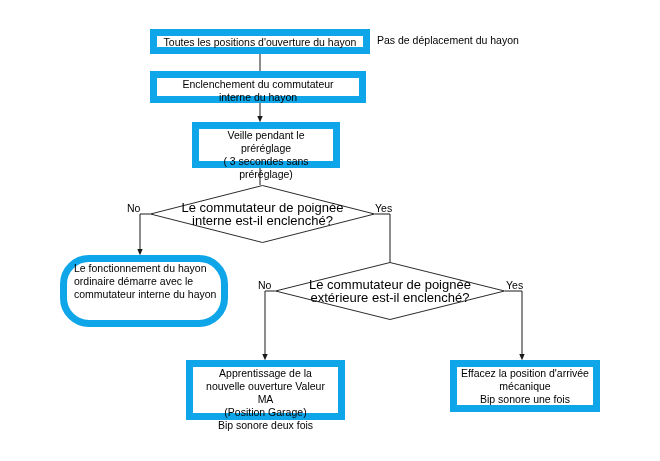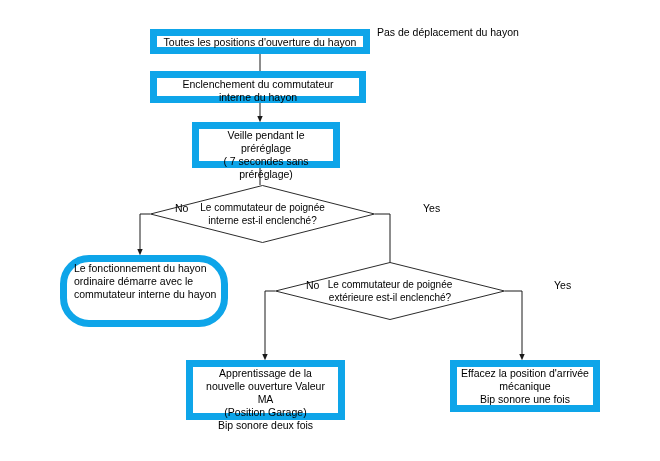--- a/index.html
+++ b/index.html
@@ -62,37 +62,36 @@
   .diamond-label {
     position: absolute;
     left: 0;
     top: 0;
     width: 100%;
     height: 100%;
     display: flex;
     align-items: center;
     justify-content: center;
     text-align: center;
-    font-size: 10px;
+    font-size: 13px;
     line-height: 13px;
     white-space: pre-line;
   }
   .free-text {
     position: absolute;
     font-size: 10.5px;
     line-height: 13px;
     white-space: pre-line;
     color: #000000;
   }
   .edge-label {
     position: absolute;
     font-size: 10.5px;
     line-height: 12px;
     color: #000000;
-    margin-left: 48px;
   }
 </style>
 </head>
 <body>
 
 <div id="canvas">
 
   <svg class="lines" viewBox="0 0 660 461" xmlns="http://www.w3.org/2000/svg">
     <defs>
       <marker id="arrow" markerWidth="8" markerHeight="8" refX="3.2" refY="3.2" orient="auto" markerUnits="strokeWidth">
@@ -127,34 +126,34 @@
       <line x1="275" y1="291" x2="265" y2="291" stroke="#1a1a1a" stroke-width="1"></line>
       <line x1="265" y1="291" x2="265" y2="357" stroke="#1a1a1a" stroke-width="1" marker-end="url(#arrow)"></line>
     </g>
 
     <g>
       <line x1="505" y1="291" x2="522" y2="291" stroke="#1a1a1a" stroke-width="1"></line>
       <line x1="522" y1="291" x2="522" y2="357" stroke="#1a1a1a" stroke-width="1" marker-end="url(#arrow)"></line>
     </g>
   </svg>
 
-  <div class="free-text" style="left:377px; top:26px;">Pas de déplacement du hayon</div>
+  <div class="free-text" style="left:377px; top:34px;">Pas de déplacement du hayon</div>
 
   <div class="node" style="left:150px; top:29px; width:220px; height:25px;">
     <span class="txt">Toutes les positions d'ouverture du hayon</span>
   </div>
 
   <div class="node" style="left:150px; top:71px; width:216px; height:32px;">
     <span class="txt">Enclenchement du commutateur
 interne du hayon</span>
   </div>
 
   <div class="node" style="left:192px; top:122px; width:148px; height:46px;">
     <span class="txt">Veille pendant le préréglage
-( 7 secondes sans
+( 3 secondes sans
 préréglage)</span>
   </div>
 
   <div class="diamond-wrap" style="left:150px; top:185px; width:225px; height:58px;">
     <svg width="225" height="58" viewBox="0 0 225 58" xmlns="http://www.w3.org/2000/svg">
       <polygon points="112.5,0.5 224.5,29 112.5,57.5 0.5,29" fill="#ffffff" stroke="#2b2b2b" stroke-width="1"></polygon>
     </svg>
     <div class="diamond-label">Le commutateur de poignée
 interne est-il enclenché?</div>
   </div>

